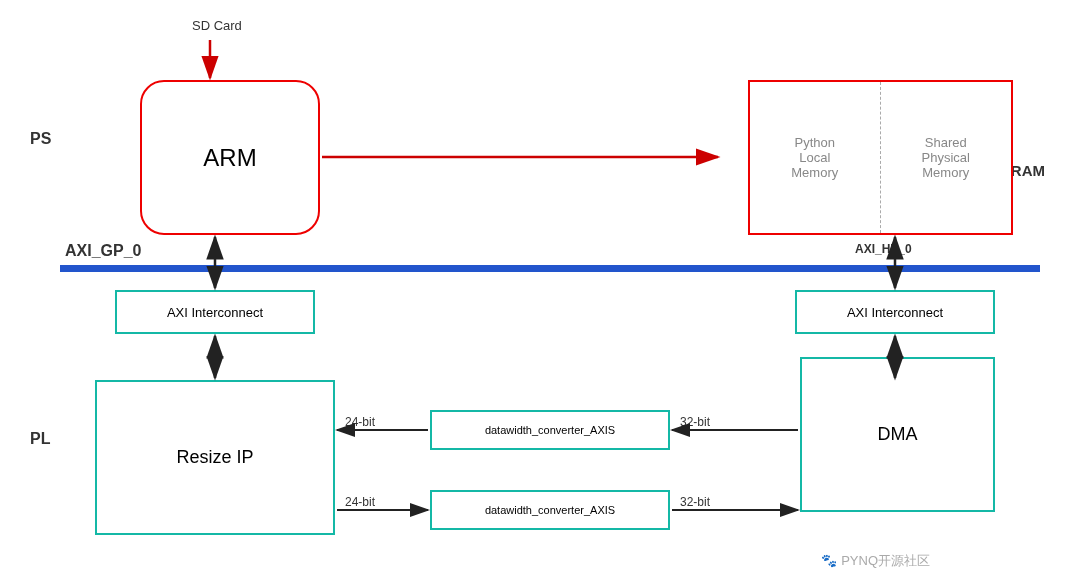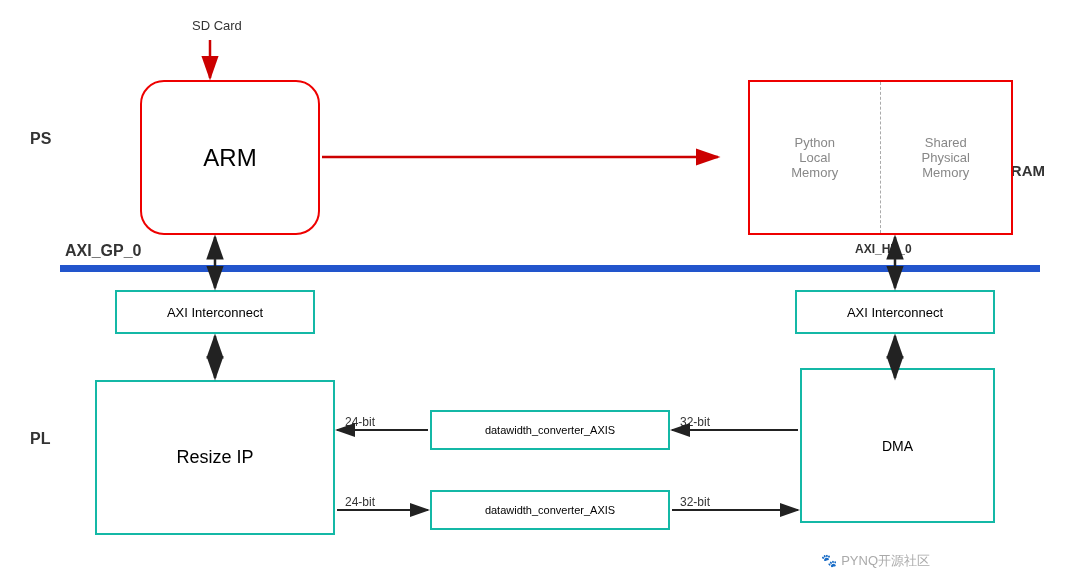--- a/index.html
+++ b/index.html
@@ -98,21 +98,21 @@
   </div>
 
   <div class="box" style="left:795px; top:290px; width:200px; height:44px; font-size:13px;">
     <span>AXI Interconnect</span>
   </div>
 
   <div class="box" style="left:95px; top:380px; width:240px; height:155px; font-size:18px;">
     <span>Resize IP</span>
   </div>
 
-  <div class="box" style="left:800px; top:368px; width:195px; height:155px; font-size:14px;">
+  <div class="box" style="left:800px; top:357px; width:195px; height:155px; font-size:18px;">
     <span>DMA</span>
   </div>
 
   <div class="box" style="left:430px; top:410px; width:240px; height:40px; font-size:11px;">
     <span>datawidth_converter_AXIS</span>
   </div>
 
   <div class="box" style="left:430px; top:490px; width:240px; height:40px; font-size:11px;">
     <span>datawidth_converter_AXIS</span>
   </div>

